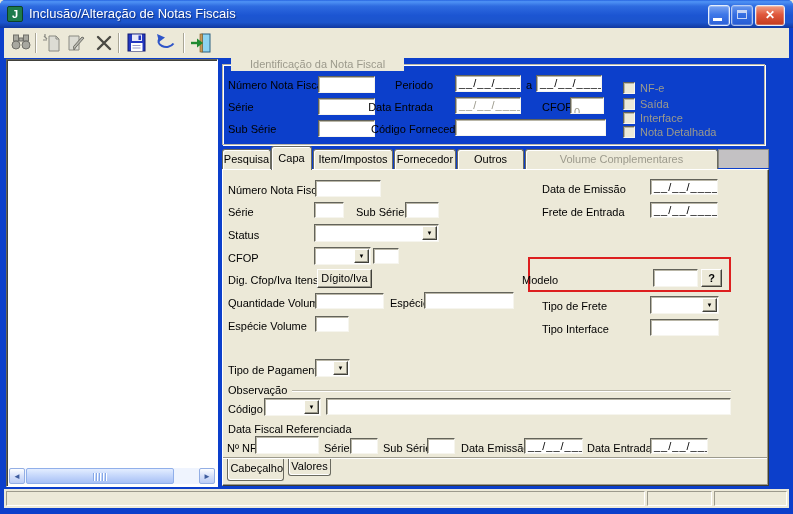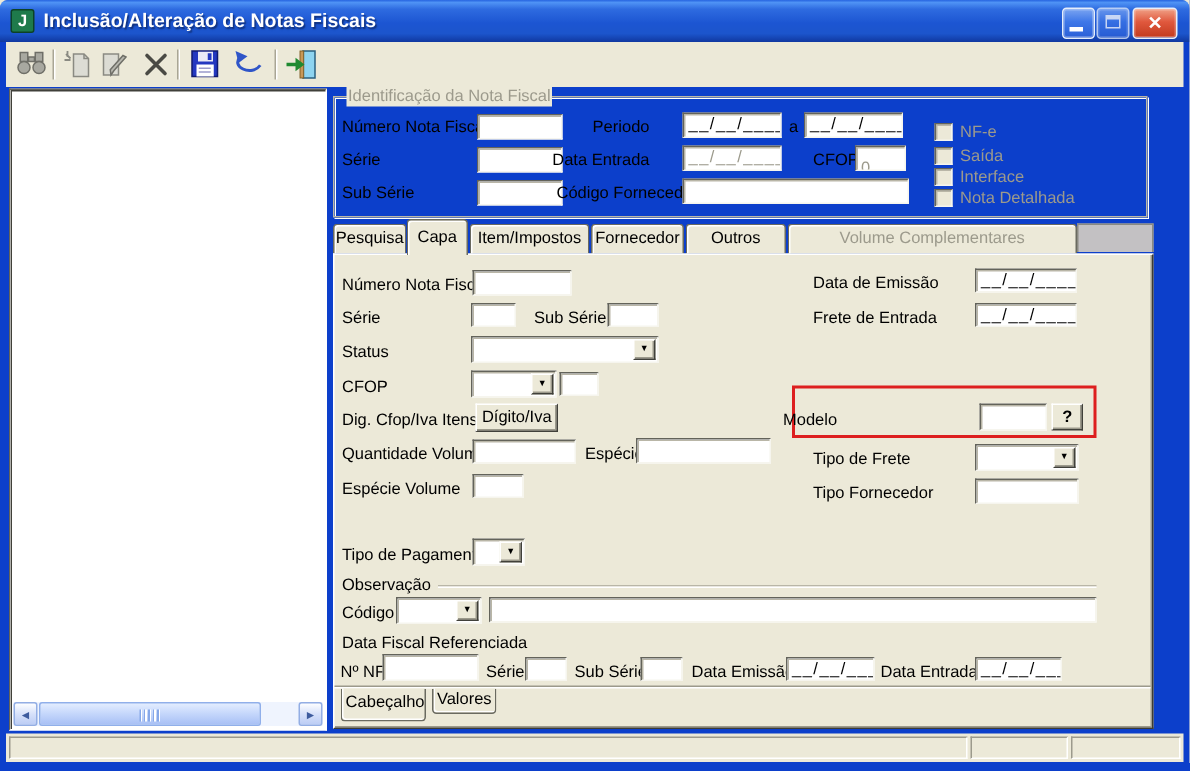--- a/index.html
+++ b/index.html
@@ -7,21 +7,21 @@
               font-family:"Liberation Sans", sans-serif; font-size:11px; color:#000; }
   #win { position:relative; width:793px; height:514px;
          background:#0C3FCB; border-radius:6px 6px 0 0; }
   
   #titlebar { position:absolute; left:0; top:0; width:793px; height:28px;
       border-radius:5px 5px 0 0;
       background:linear-gradient(180deg,#2664E0 0%,#4F93F5 6%,#2E6BE0 22%,#1C55D2 55%,#1C55CC 80%,#1038A0 100%); }
   #app-icon { position:absolute; left:7px; top:6px; width:16px; height:16px;
       background:#1E7A4B; border:1px solid #0C4227; border-radius:2px;
       color:#fff; font-weight:bold; font-size:11px; text-align:center; line-height:14px; }
-  #title-text { position:absolute; left:29px; top:6px; color:#fff; font-size:13px; font-weight:bold;
+  #title-text { position:absolute; left:29px; top:6px; color:#fff; font-size:13px; font-weight:normal;
       text-shadow:1px 1px 1px #10307A; white-space:nowrap; }
   .winbtn { position:absolute; top:5px; width:22px; height:21px; border-radius:3px;
       border:1px solid #E6EEFB;
       background:linear-gradient(180deg,#7AA4F1 0%,#3E77E8 45%,#2B60D8 100%);
       box-shadow:inset 0 0 0 1px rgba(255,255,255,.25); }
   #btn-min { left:708px; }
   #btn-max { left:731px; opacity:.75; }
   #btn-close { left:755px; width:30px;
       background:linear-gradient(180deg,#F0A086 0%,#E0583D 45%,#C23A1E 100%);
       color:#fff; font-size:12px; font-weight:bold; text-align:center; line-height:19px; }
@@ -59,21 +59,21 @@
   .combo { position:absolute; background:#fff; border:1px solid; border-color:#63635A #F6F5EE #F6F5EE #63635A;
       box-shadow:inset 1px 1px 0 #B9B6A7; }
   .combo .cbtn { position:absolute; right:1px; top:1px; bottom:1px; width:15px; background:#ECE9D8;
       border:1px solid; border-color:#FFFFFF #40403A #40403A #FFFFFF; box-shadow:inset -1px -1px 0 #9C9A8C;
       font-size:6px; color:#000; text-align:center; line-height:13px; }
   .chk { position:absolute; width:12px; height:12px; background:#ECE9D8;
       border:1px solid; border-color:#63635A #F6F5EE #F6F5EE #63635A; box-shadow:inset 1px 1px 0 #B9B6A7; }
   
   #grp { position:absolute; left:222px; top:64px; width:543px; height:81px;
       border:1px solid #B9B6A7; box-shadow:1px 1px 0 #fff, inset 1px 1px 0 #fff; }
-  #grp-title { position:absolute; left:8px; top:-7px; background:#ECE9D8; padding:0 1px; }
+  #grp-title { position:absolute; left:8px; top:-7px; background:#ECE9D8; padding:0 19px; }
   
   .tab { position:absolute; top:149px; height:20px; background:#ECE9D8;
       border:1px solid #6A6A60; border-bottom:none; border-radius:3px 3px 0 0;
       box-shadow:inset 1px 1px 0 #fff; text-align:center; line-height:19px; z-index:2; }
   .tab.active { top:146px; height:24px; z-index:4; line-height:22px; }
   #tab-filler { position:absolute; left:718px; top:149px; width:51px; height:19px; background:#C3C1C3;
       border:1px solid #8A8A82; border-bottom:none; }
   #page { position:absolute; left:222px; top:169px; width:547px; height:317px; background:#ECE9D8; z-index:3;
       border-top:1px solid #fff; border-left:1px solid #fff;
       border-right:1px solid #3C3C34; border-bottom:1px solid #3C3C34;
@@ -251,21 +251,21 @@
   <div class="field z" style="left:315px;top:293px;width:69px;height:16px;z-index:5"></div>
   <span class="lbl z" style="left:390px;top:297px;z-index:5">Espécie</span>
   <div class="field z" style="left:424px;top:292px;width:90px;height:17px;z-index:5"></div>
   <span class="lbl z" style="left:542px;top:300px;z-index:5">Tipo de Frete</span>
   <div class="combo z" style="left:650px;top:296px;width:69px;height:18px;z-index:5">
     <span class="cbtn">▼</span>
     </div>
 
   <span class="lbl z" style="left:228px;top:320px;z-index:5">Espécie Volume</span>
   <div class="field z" style="left:315px;top:316px;width:34px;height:16px;z-index:5"></div>
-  <span class="lbl z" style="left:542px;top:323px;z-index:5">Tipo Fornecedor</span>
+  <span class="lbl z" style="left:542px;top:323px;z-index:5">Tipo Interface</span>
   <div class="field z" style="left:650px;top:319px;width:69px;height:17px;z-index:5"></div>
 
   <span class="lbl z" style="left:228px;top:364px;z-index:5">Tipo de Pagamento</span>
   <div class="combo z" style="left:315px;top:359px;width:35px;height:18px;z-index:5">
     <span class="cbtn">▼</span>
     </div>
 
   <span class="lbl z" style="left:228px;top:384px;z-index:5">Observação</span>
   <div class="etch" style="left:292px;top:390px;width:439px;z-index:5"></div>
 

